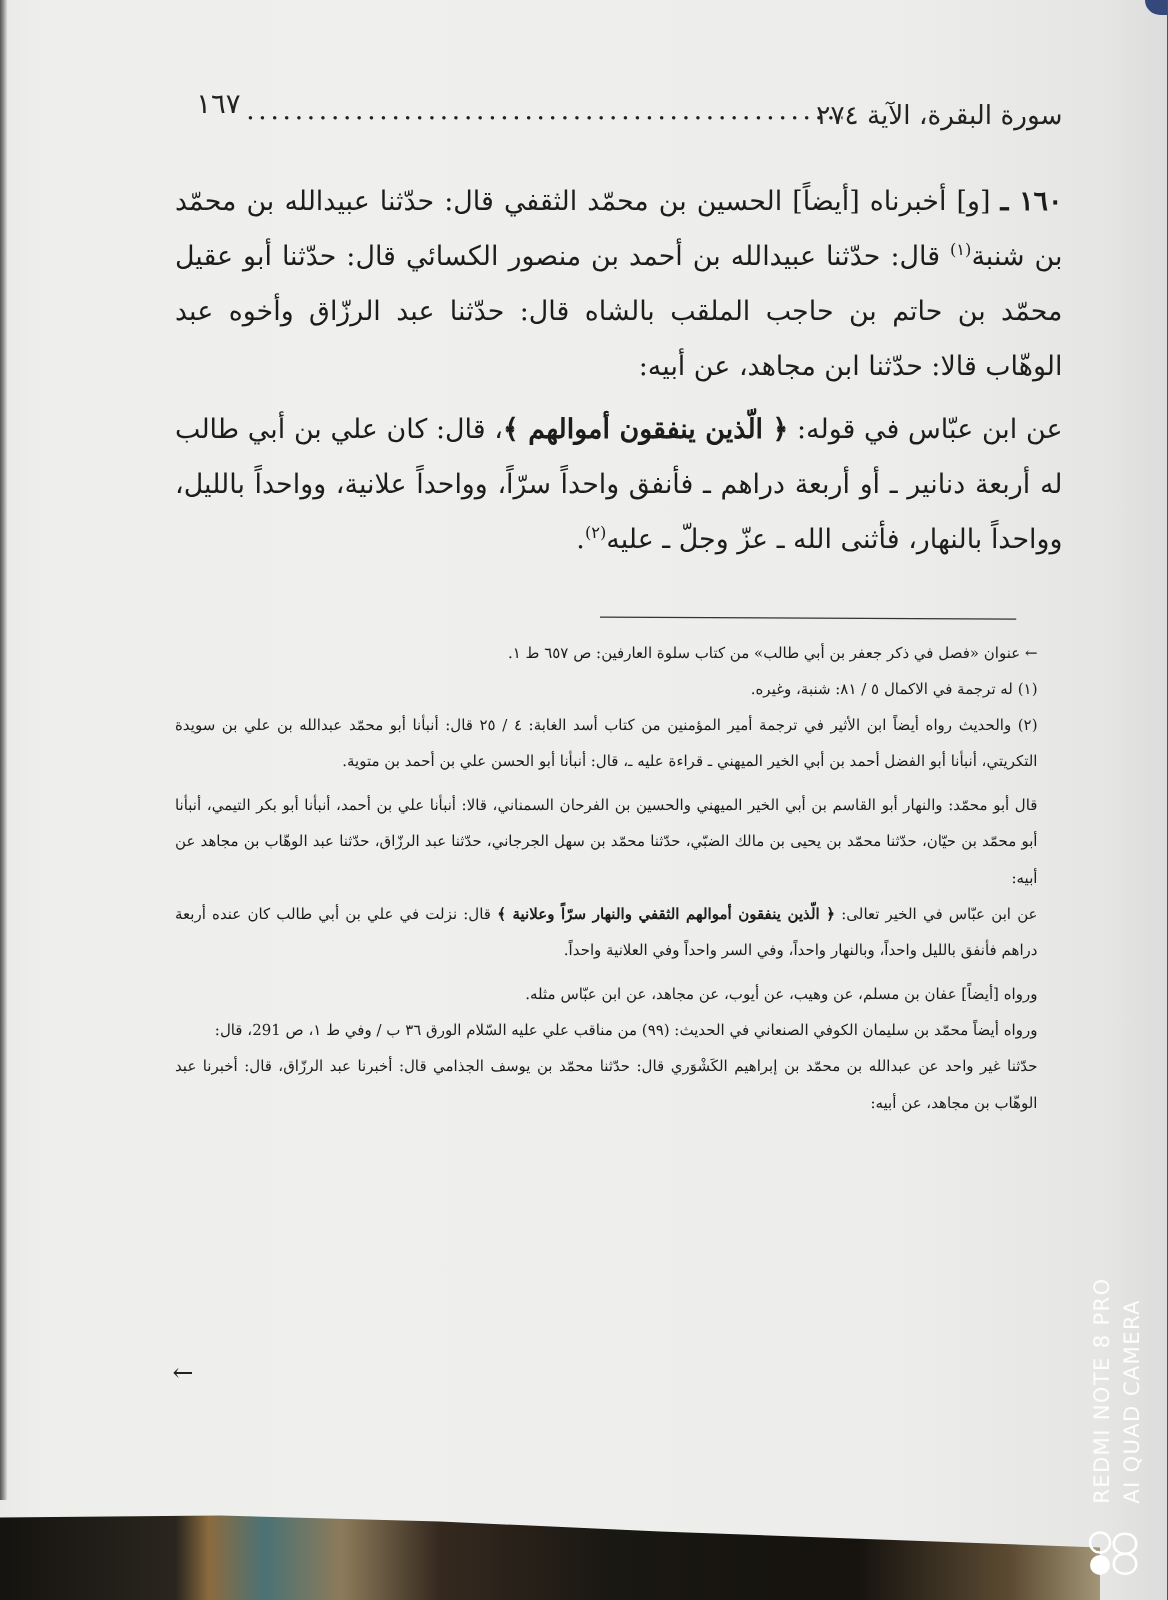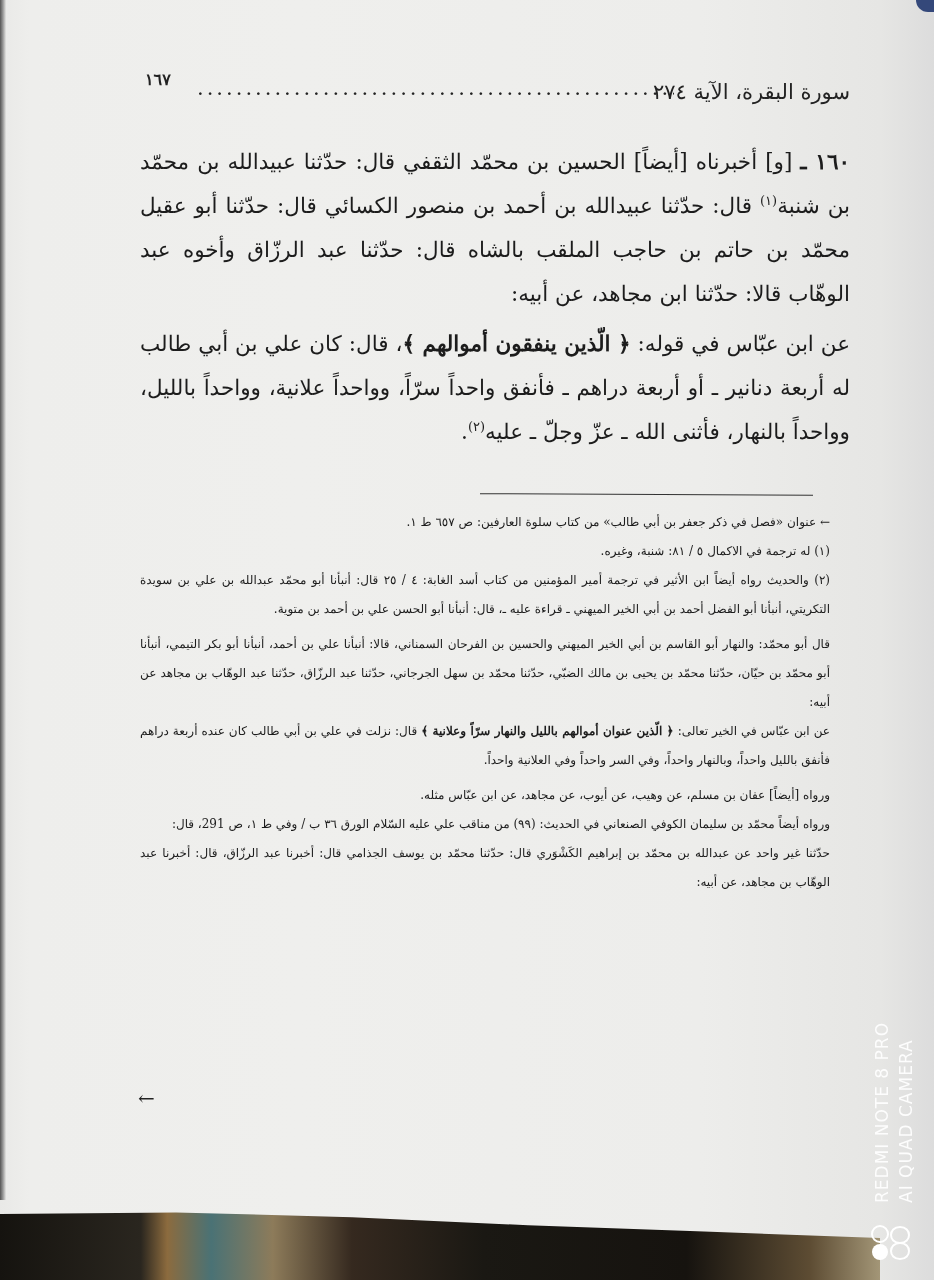--- a/index.html
+++ b/index.html
@@ -71,24 +71,23 @@
       left: 52px;
       top: 10px;
       letter-spacing: 3px;
       overflow: hidden;
       white-space: nowrap;
       direction: ltr;
       text-align: center;
     }
     .running-head .page-num {
       position: absolute;
-      left: 0;
+      left: 12px;
       top: 4px;
-      font-size: 16px;
-      font-weight: bold;
+      font-size: 22px;
     }
     .main-text {
       top: 140px;
       left: 140px;
       width: 710px;
       font-size: 21.5px;
       line-height: 44px;
     }
     .main-text p {
       margin: 0;
@@ -194,21 +193,21 @@
   </div>
 
   <div class="separator"></div>
 
   <div class="text-block footnotes">
     <p>← عنوان «فصل في ذكر جعفر بن أبي طالب» من كتاب سلوة العارفين: ص ٦٥٧ ط ١.</p>
     <p>(١) له ترجمة في الاكمال ٥ / ٨١: شنبة، وغيره.</p>
     <p>(٢) والحديث رواه أيضاً ابن الأثير في ترجمة أمير المؤمنين من كتاب أسد الغابة: ٤ / ٢٥ قال: أنبأنا أبو محمّد عبدالله بن علي بن سويدة التكريتي، أنبأنا أبو الفضل أحمد بن أبي الخير الميهني ـ قراءة عليه ـ، قال: أنبأنا أبو الحسن علي بن أحمد بن متوية.</p>
     <p class="gap">قال أبو محمّد: والنهار أبو القاسم بن أبي الخير الميهني والحسين بن الفرحان السمناني، قالا: أنبأنا علي بن أحمد، أنبأنا أبو بكر التيمي، أنبأنا أبو محمّد بن حيّان، حدّثنا محمّد بن يحيى بن مالك الضبّي، حدّثنا محمّد بن سهل الجرجاني، حدّثنا عبد الرزّاق، حدّثنا عبد الوهّاب بن مجاهد عن أبيه:</p>
     <p>
-      <span>عن ابن عبّاس في الخير تعالى: </span><span class="ayah">﴿ الّذين عنوان أموالهم بالليل والنهار سرّاً وعلانية ﴾</span><span> قال: نزلت في علي بن أبي طالب كان عنده أربعة دراهم فأنفق بالليل واحداً، وبالنهار واحداً، وفي السر واحداً وفي العلانية واحداً.</span>
+      <span>عن ابن عبّاس في الخير تعالى: </span><span class="ayah">﴿ الّذين ينفقون أموالهم الثقفي والنهار سرّاً وعلانية ﴾</span><span> قال: نزلت في علي بن أبي طالب كان عنده أربعة دراهم فأنفق بالليل واحداً، وبالنهار واحداً، وفي السر واحداً وفي العلانية واحداً.</span>
     </p>
     <p class="gap">ورواه [أيضاً] عفان بن مسلم، عن وهيب، عن أيوب، عن مجاهد، عن ابن عبّاس مثله.</p>
     <p>ورواه أيضاً محمّد بن سليمان الكوفي الصنعاني في الحديث: (٩٩) من مناقب علي عليه السّلام الورق ٣٦ ب / وفي ط ١، ص 291، قال:</p>
     <p>حدّثنا غير واحد عن عبدالله بن محمّد بن إبراهيم الكَشْوَري قال: حدّثنا محمّد بن يوسف الجذامي قال: أخبرنا عبد الرزّاق، قال: أخبرنا عبد الوهّاب بن مجاهد، عن أبيه:</p>
   </div>
 
   <div class="cont-arrow">←</div>
 </div>
 
 <div class="bottom-dark2"></div>

